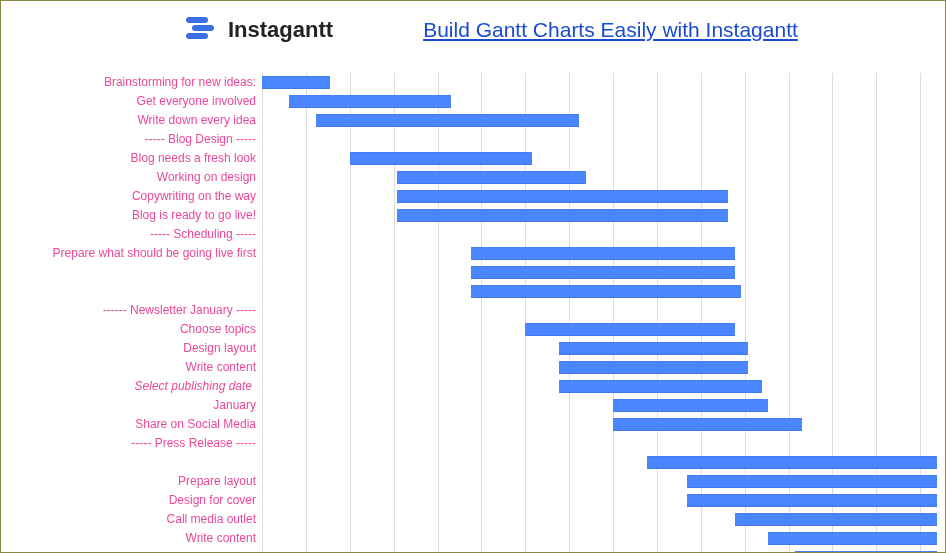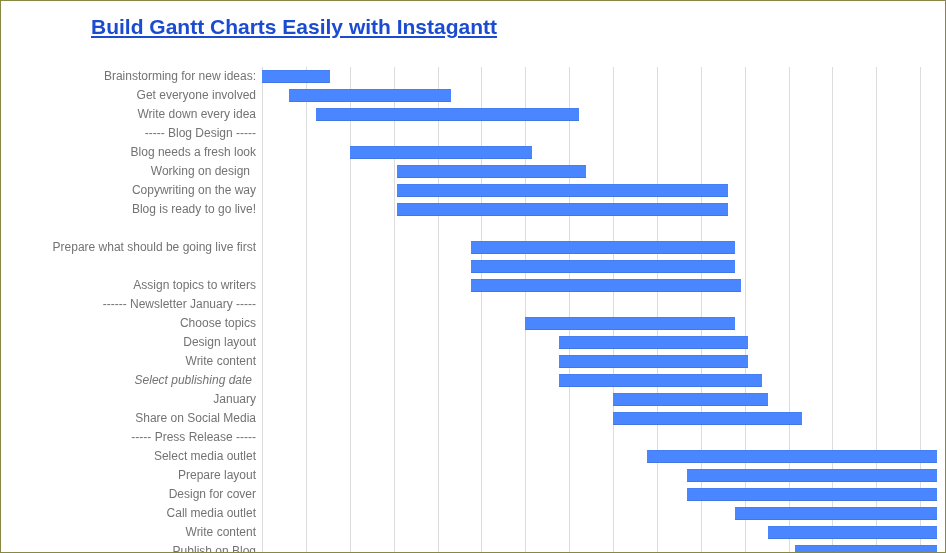--- a/index.html
+++ b/index.html
@@ -27,21 +27,21 @@
     display: inline-block;
   }
   .brand .name {
     font-size: 22px;
     font-weight: 700;
     color: #222;
   }
   .title-link {
     margin-left: 90px;
     font-size: 21px;
-    font-weight: 700;
+    font-weight: 400;
     color: #1a4bd1;
     text-decoration: underline;
   }
   .chart-area {
     position: relative;
     padding: 18px 8px 0 8px;
   }
   .labels-col {
     position: absolute;
     left: 0;
@@ -59,21 +59,21 @@
     height: 19px;
     position: relative;
   }
   .label {
     position: absolute;
     right: 6px;
     top: 0;
     height: 19px;
     line-height: 19px;
     font-size: 12px;
-    color: #737373;
+    color: #ec4899;
     white-space: nowrap;
     text-align: right;
   }
   .gridline {
     position: absolute;
     top: 0;
     bottom: 0;
     width: 1px;
     background: #dcdcdc;
   }
@@ -83,55 +83,65 @@
     top: 3px;
     background: #4a86ff;
     border-top: 1px solid rgba(0,0,0,0.05);
     border-bottom: 1px solid rgba(0,0,0,0.1);
   }
 </style>
 </head>
 <body>
 
 <div class="header">
+  <div class="brand">
+    <span class="logo">
+      <svg width="34" height="26" viewBox="0 0 34 26">
+        <rect x="0" y="2" width="22" height="6" rx="3" fill="#3b6fe6"></rect>
+        <rect x="6" y="10" width="22" height="6" rx="3" fill="#3b6fe6"></rect>
+        <rect x="0" y="18" width="22" height="6" rx="3" fill="#3b6fe6"></rect>
+      </svg>
+    </span>
+    <span class="name">Instagantt</span>
+  </div>
   <a class="title-link" href="#">Build Gantt Charts Easily with Instagantt</a>
 </div>
 
 <div class="chart-area">
   <div class="labels-col" id="labels" style="height: 517px;">
       <div class="row" style="top: 0px; position: absolute; left: 0px; right: 0px;">
         <div class="label">Brainstorming for new ideas:</div>
       </div>
       <div class="row" style="top: 19px; position: absolute; left: 0px; right: 0px;">
         <div class="label">Get everyone involved</div>
       </div>
       <div class="row" style="top: 38px; position: absolute; left: 0px; right: 0px;">
         <div class="label">Write down every idea</div>
       </div>
       <div class="row" style="top: 57px; position: absolute; left: 0px; right: 0px;">
         <div class="label">----- Blog Design -----</div>
       </div>
       <div class="row" style="top: 76px; position: absolute; left: 16px; right: 0px;">
         <div class="label">Blog needs a fresh look</div>
       </div>
-      <div class="row" style="top: 95px; position: absolute; left: 0px; right: 6px;">
+      <div class="row" style="top: 95px; position: absolute; left: 0px; right: 0px;">
         <div class="label">Working on design</div>
       </div>
       <div class="row" style="top: 133px; position: absolute; left: 0px; right: 0px;">
         <div class="label">Blog is ready to go live!</div>
       </div>
       <div class="row" style="top: 114px; position: absolute; left: 0px; right: 0px;">
         <div class="label">Copywriting on the way</div>
       </div>
+      <div class="row" style="top: 152px; position: absolute; left: 0px; right: 0px;">
+        <div class="label">----- Scheduling -----</div>
+      </div>
       <div class="row" style="top: 171px; position: absolute; left: 0px; right: 0px;">
         <div class="label">Prepare what should be going live first</div>
       </div>
-      <div class="row" style="top: 209px; position: absolute; left: 0px; right: 0px;">
-        <div class="label">Assign topics to writers</div>
-      </div>
       <div class="row" style="top: 228px; position: absolute; left: 0px; right: 0px;">
         <div class="label">------ Newsletter January -----</div>
       </div>
       <div class="row" style="top: 247px; position: absolute; left: 0px; right: 0px;">
         <div class="label">Choose topics</div>
       </div>
       <div class="row" style="top: 266px; position: absolute; left: 0px; right: 0px;">
         <div class="label">Design layout</div>
       </div>
       <div class="row" style="top: 285px; position: absolute; left: 0px; right: 0px;">
@@ -141,23 +151,20 @@
         <div class="label">Select publishing date</div>
       </div>
       <div class="row" style="top: 323px; position: absolute; left: 0px; right: 0px;">
         <div class="label">January</div>
       </div>
       <div class="row" style="top: 361px; position: absolute; left: 0px; right: 0px;">
         <div class="label">----- Press Release -----</div>
       </div>
       <div class="row" style="top: 342px; position: absolute; left: 0px; right: 0px;">
         <div class="label">Share on Social Media</div>
-      </div>
-      <div class="row" style="top: 380px; position: absolute; left: 0px; right: 0px;">
-        <div class="label">Select media outlet</div>
       </div>
       <div class="row" style="top: 399px; position: absolute; left: 0px; right: 0px;">
         <div class="label">Prepare layout</div>
       </div>
       <div class="row" style="top: 418px; position: absolute; left: 0px; right: 0px;">
         <div class="label">Design for cover</div>
       </div>
       <div class="row" style="top: 437px; position: absolute; left: 0px; right: 0px; text-decoration: underline;">
         <div class="label">Call media outlet</div>
       </div>

